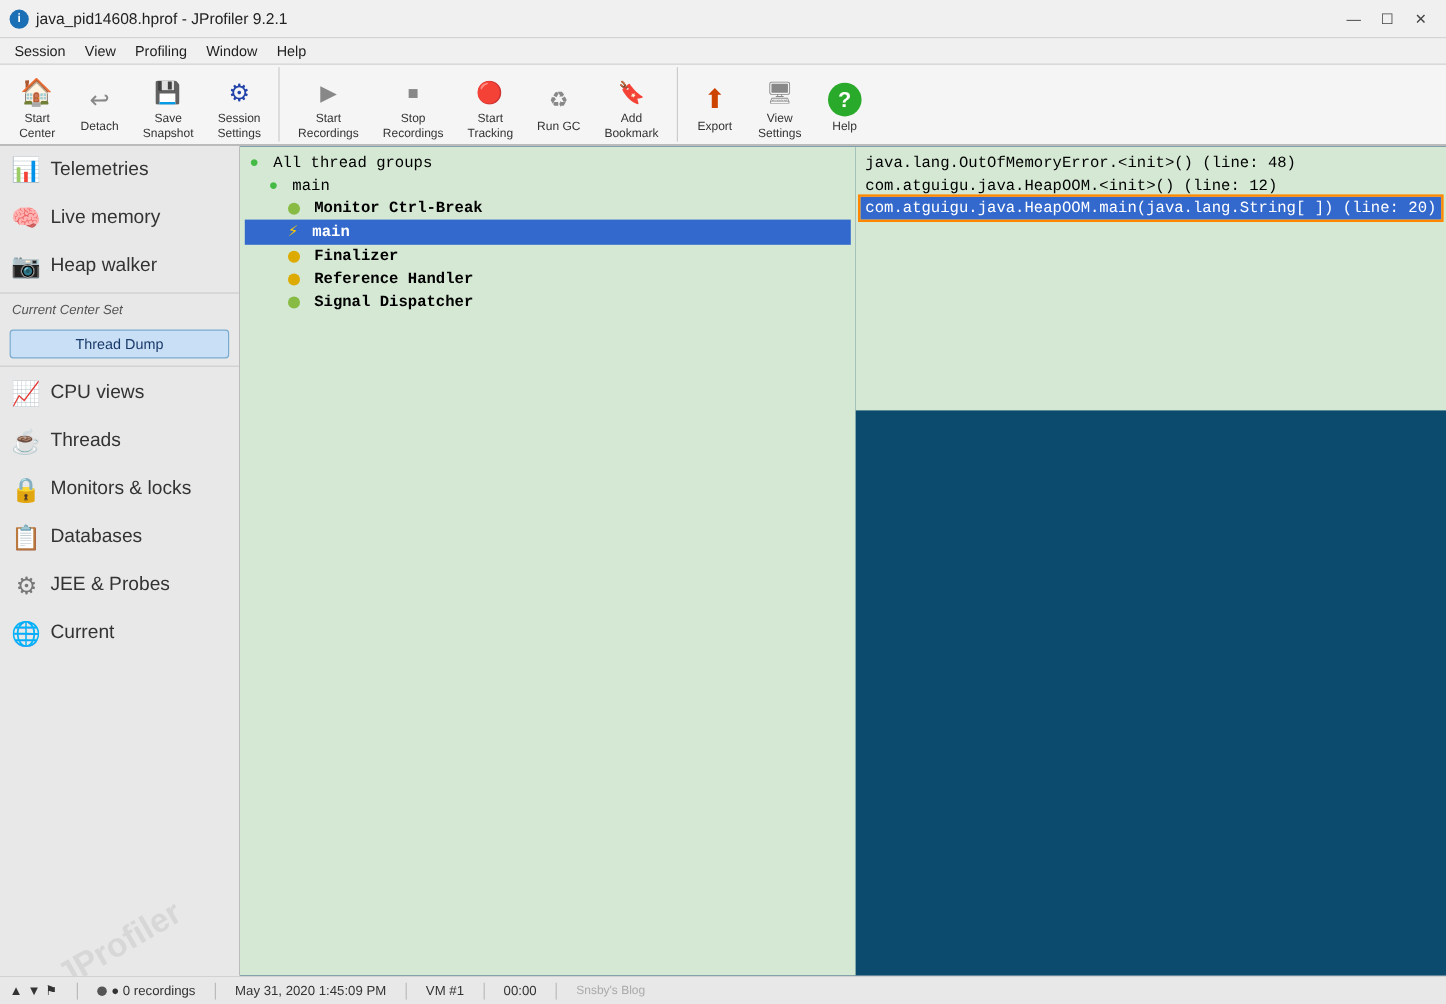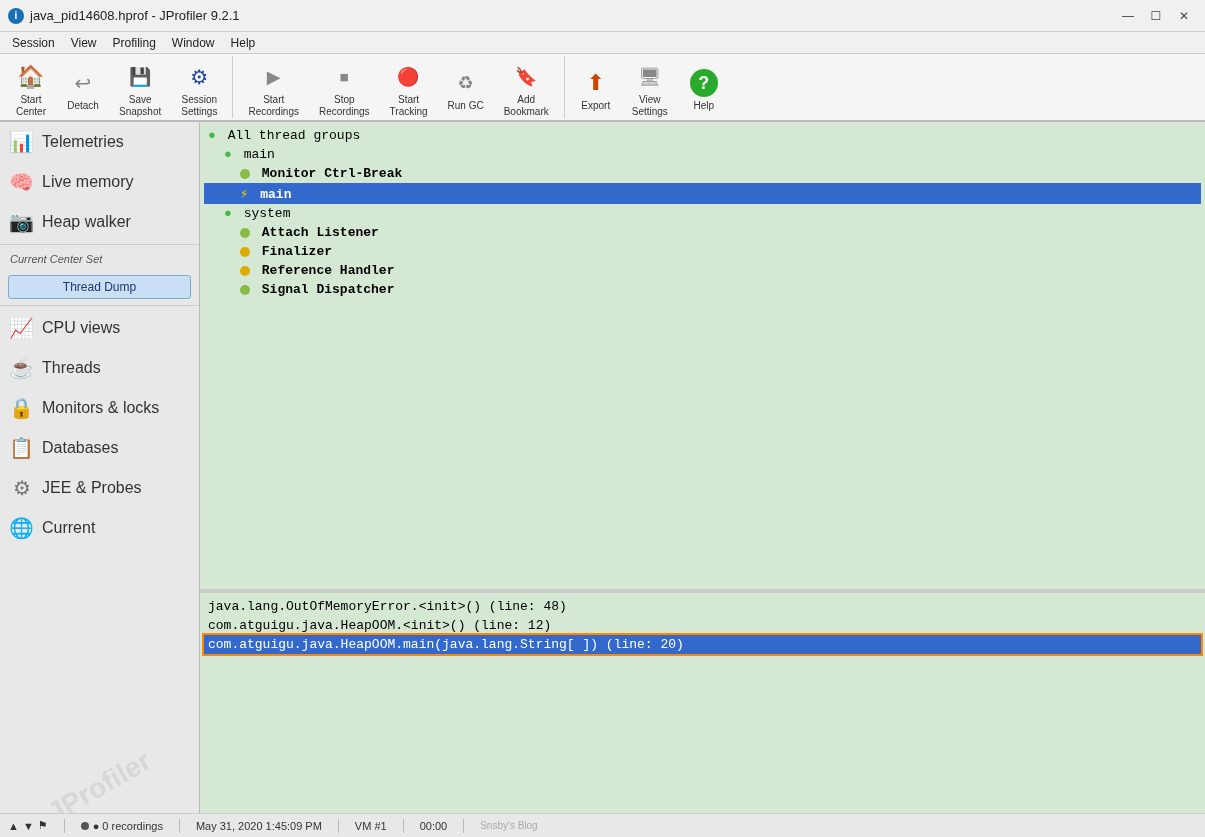--- a/index.html
+++ b/index.html
@@ -37,21 +37,21 @@
     .sidebar-icon { width: 24px; height: 24px; display: flex; align-items: center; justify-content: center; font-size: 16px; }
     .sidebar-label { font-size: 16px; font-weight: 500; }
     .sidebar-separator { height: 1px; background: #ccc; margin: 2px 0; }
     .sidebar-text-item { padding: 6px 10px; font-size: 11px; color: #555; font-style: italic; }
     .sidebar-active-btn { margin: 4px 8px; padding: 4px 8px; background: #c8dff5; border: 1px solid #7aabd0; border-radius: 3px; font-size: 12px; cursor: pointer; color: #1a3a6b; text-align: center; }
     
     
     #sidebar-watermark { position: absolute; bottom: 10px; left: 0; right: 0; text-align: center; font-size: 28px; font-weight: bold; color: rgba(150,150,150,0.2); transform: rotate(-30deg); pointer-events: none; }
 
     
-    #content { flex: 1; display: flex; flex-direction: column; background: #0c4a6e; overflow: hidden; }
+    #content { flex: 1; display: flex; flex-direction: row; background: #0c4a6e; overflow: hidden; }
     
     
     #thread-tree { flex: 1; background: #d4e8d4; overflow-y: auto; padding: 4px; font-family: 'Courier New', monospace; font-size: 13px; }
     .tree-row { padding: 2px 4px; cursor: pointer; white-space: nowrap; }
     .tree-row.selected { background: #3369cc; color: white; }
     .tree-indent-0 { padding-left: 4px; }
     .tree-indent-1 { padding-left: 20px; }
     .tree-indent-2 { padding-left: 36px; font-weight: bold; }
     
     
@@ -238,29 +238,21 @@
       <div class="tree-row tree-indent-2">
         <span style="display:inline-block; width:10px; height:10px; background:#88bb44; border-radius:50%; margin-right:4px; vertical-align:middle;"></span>
         <span>Monitor Ctrl-Break</span>
       </div>
 
       <div class="tree-row tree-indent-2 selected">
         <span style="color:#ffcc00; margin-right:4px; font-size:14px;">⚡</span>
         <span>main</span>
       </div>
 
-      <div class="tree-row tree-indent-1">
-        <span style="color:#44bb44; margin-right:4px;">●</span>
-        <span>system</span>
-      </div>
-
-      <div class="tree-row tree-indent-2">
-        <span style="display:inline-block; width:10px; height:10px; background:#88bb44; border-radius:50%; margin-right:4px; vertical-align:middle;"></span>
-        <span>Attach Listener</span>
-      </div>
+
 
       <div class="tree-row tree-indent-2">
         <span style="display:inline-block; width:10px; height:10px; background:#ddaa00; border-radius:50%; margin-right:4px; vertical-align:middle;"></span>
         <span>Finalizer</span>
       </div>
 
       <div class="tree-row tree-indent-2">
         <span style="display:inline-block; width:10px; height:10px; background:#ddaa00; border-radius:50%; margin-right:4px; vertical-align:middle;"></span>
         <span>Reference Handler</span>
       </div>

